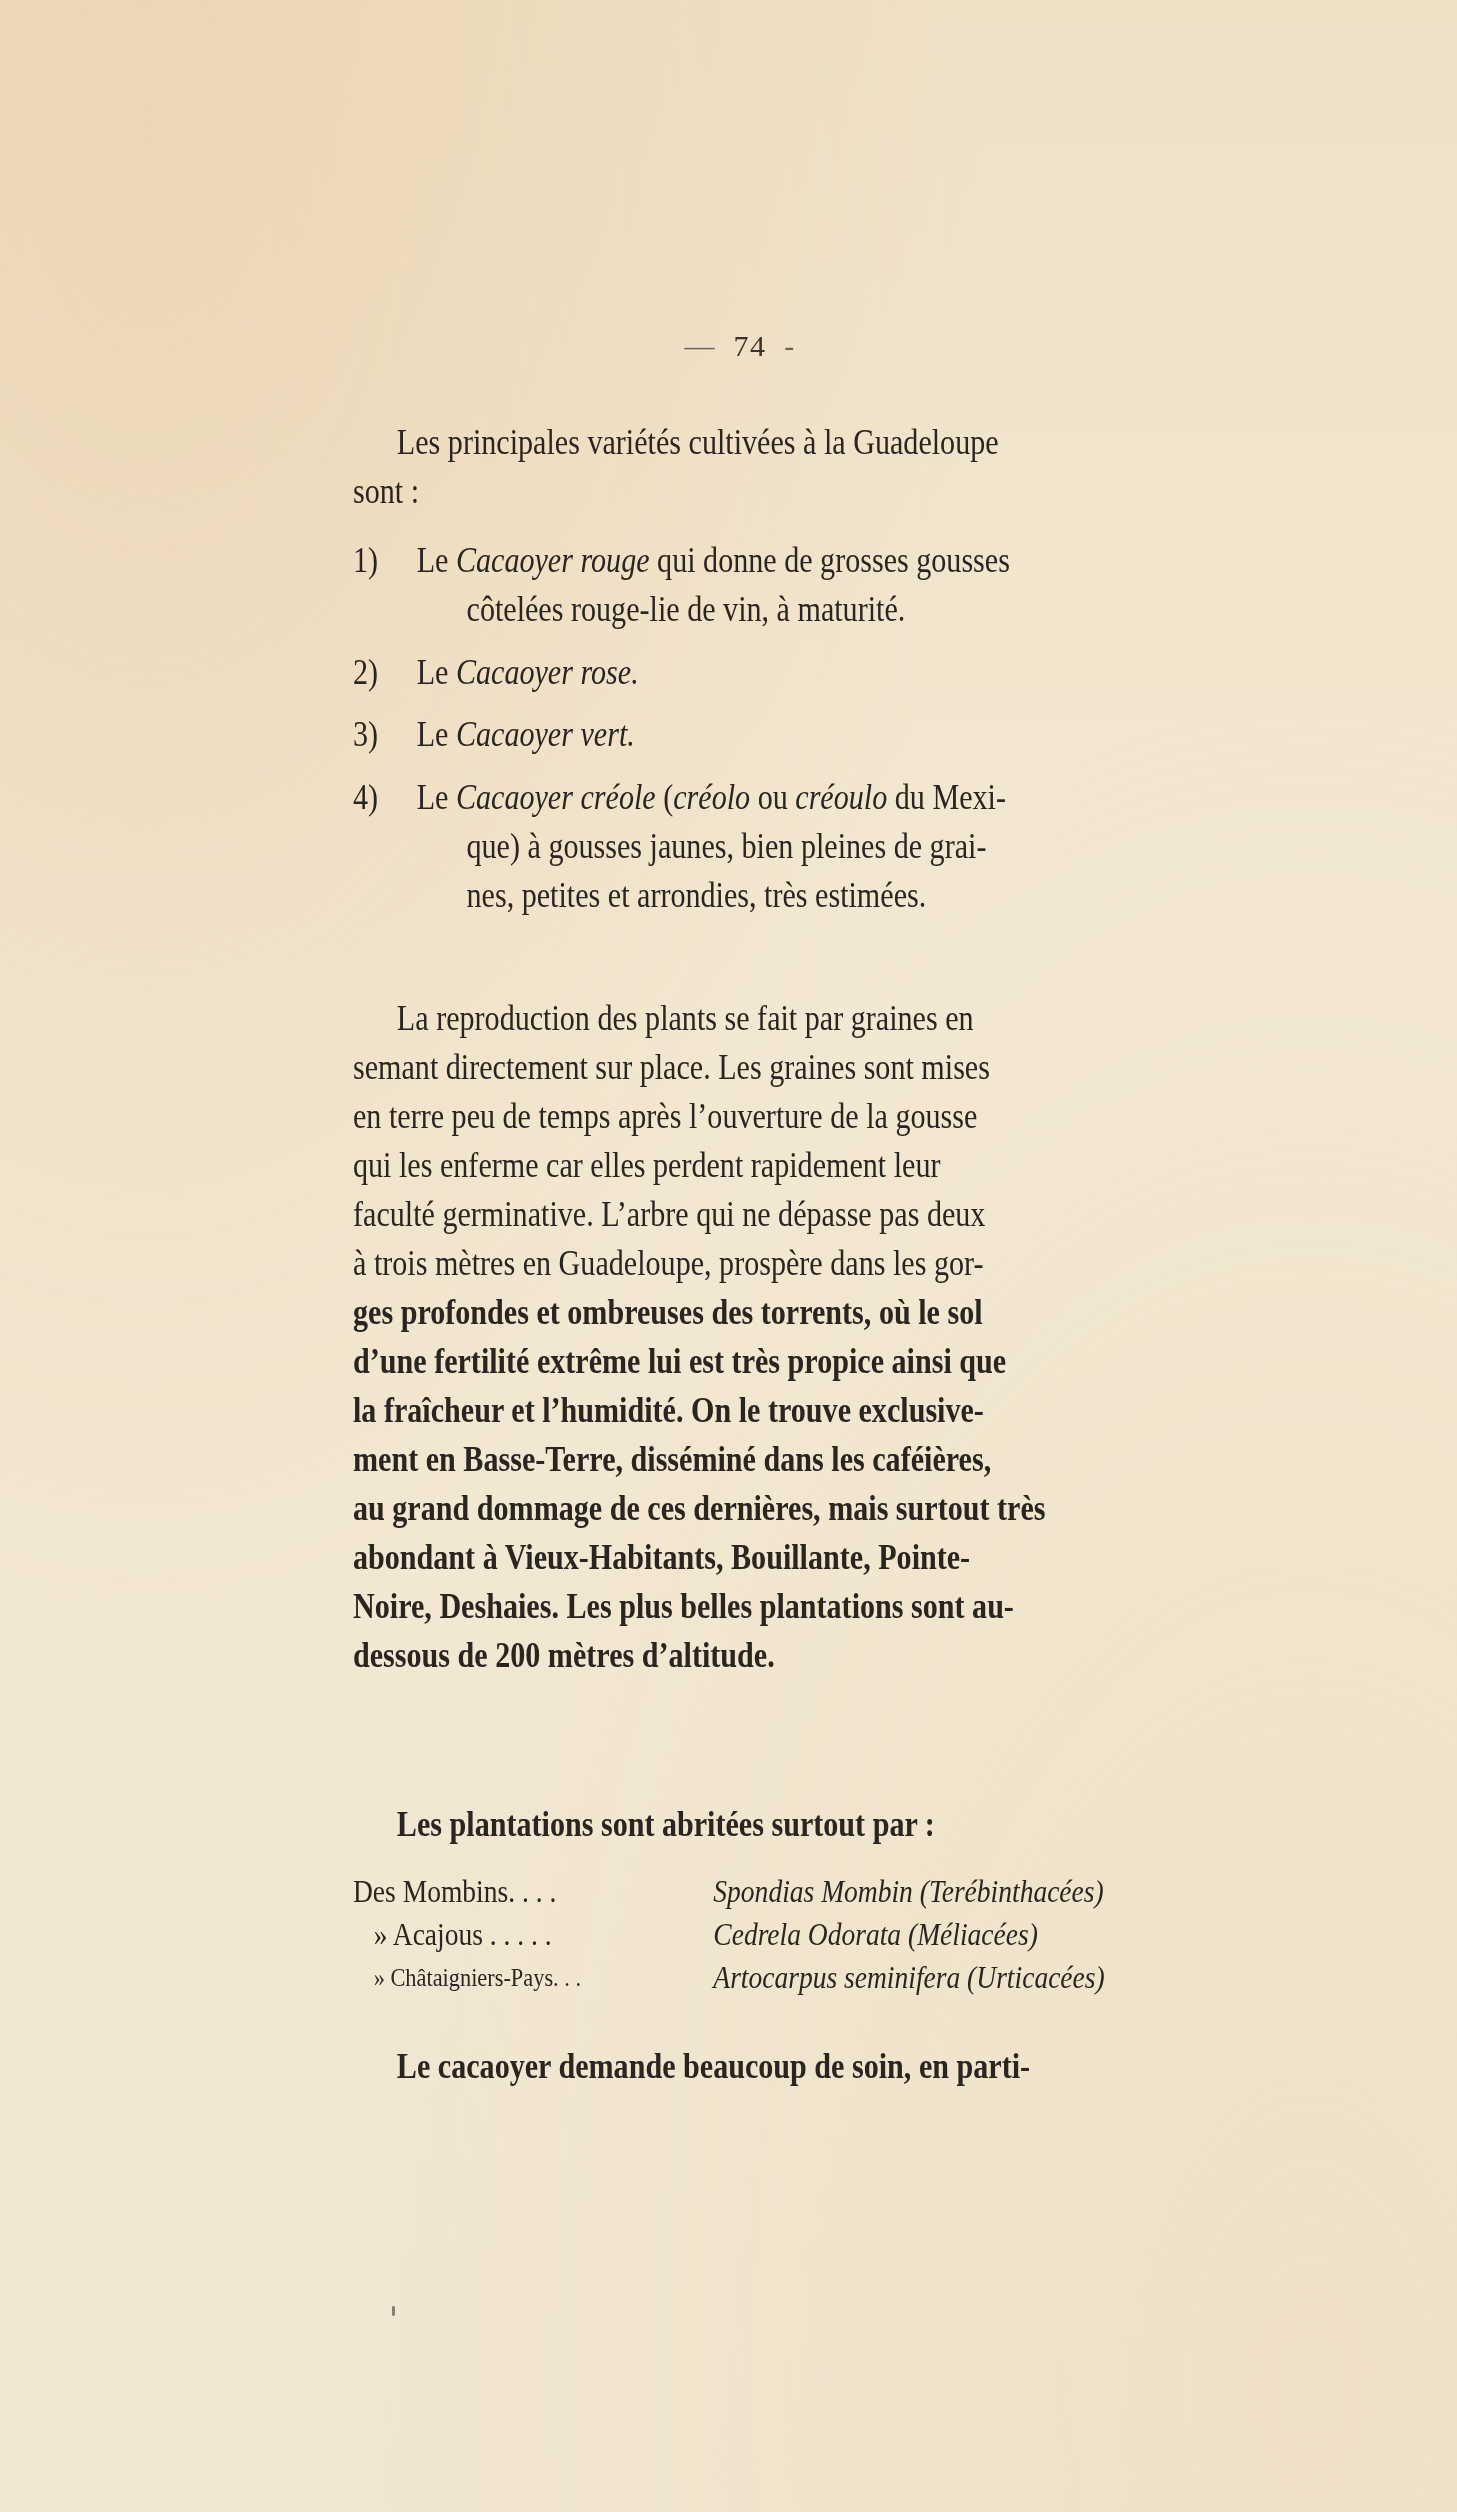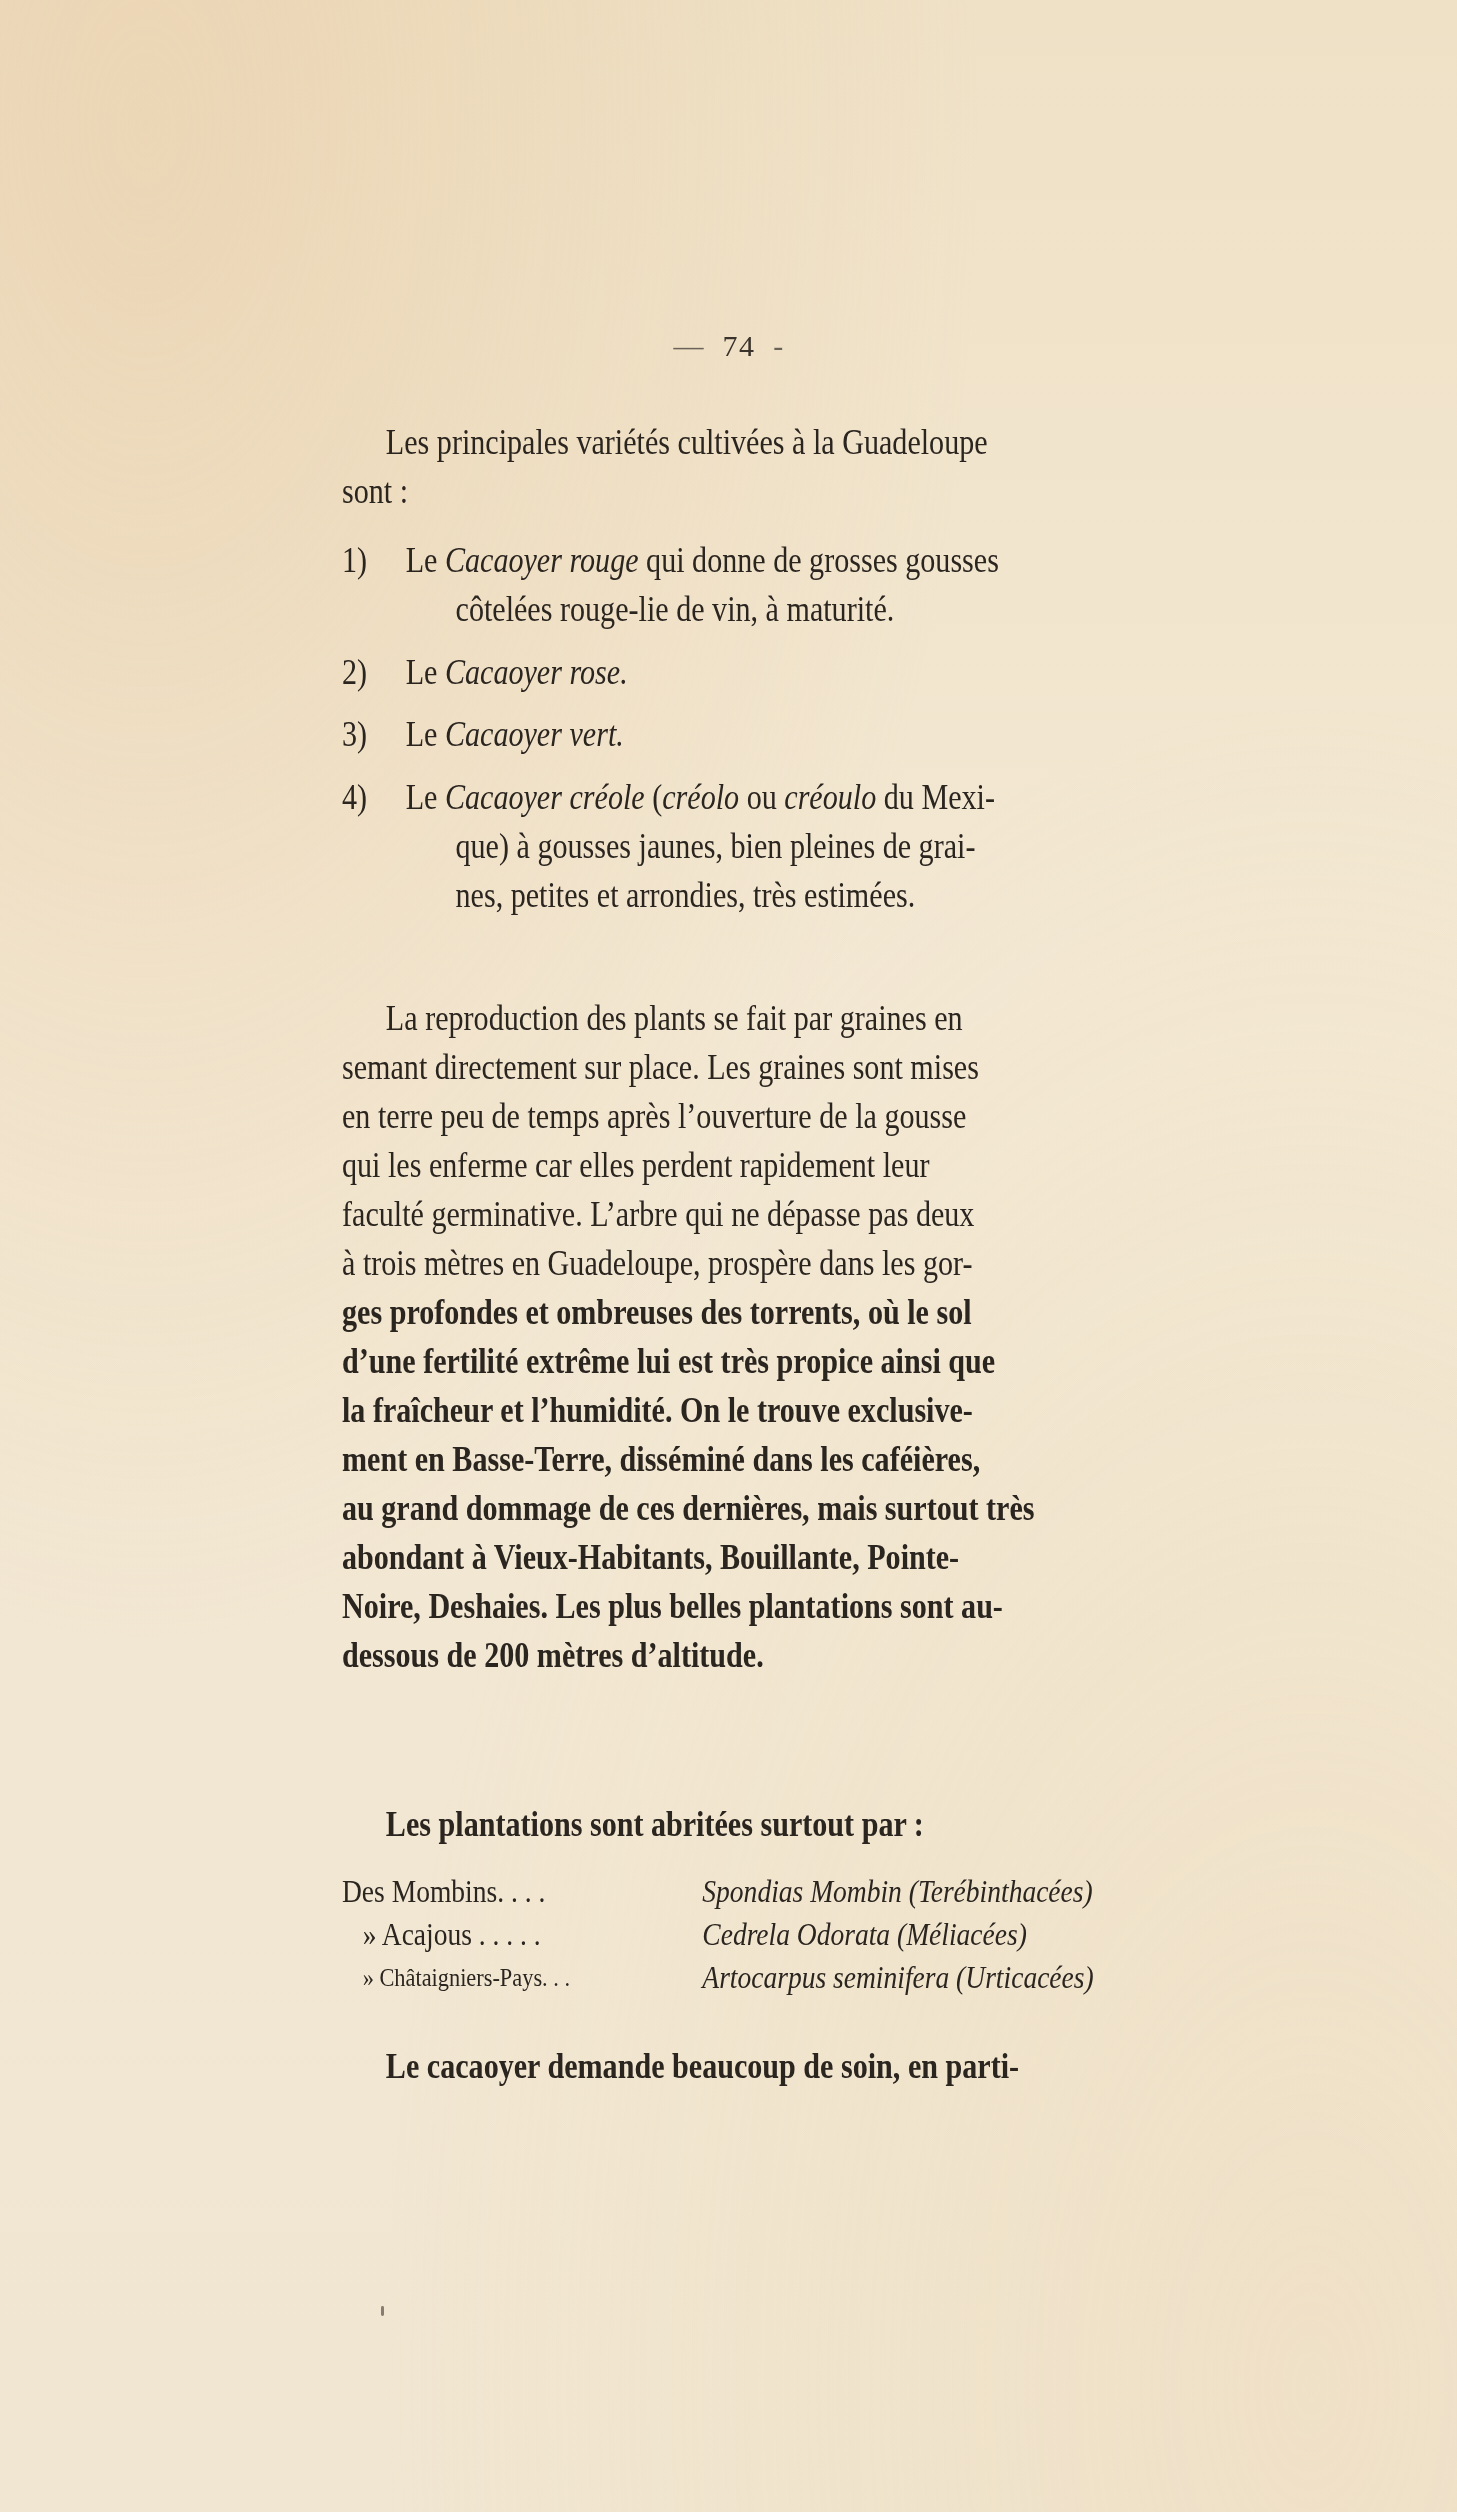--- a/index.html
+++ b/index.html
@@ -14,21 +14,21 @@
         radial-gradient(ellipse at 10% 5%, rgba(230,200,160,0.45) 0%, rgba(0,0,0,0) 45%),
         radial-gradient(ellipse at 90% 95%, rgba(235,215,180,0.35) 0%, rgba(0,0,0,0) 50%),
         linear-gradient(180deg, #efe1c6 0%, #f3e8d3 40%, #f1e6d1 100%);
       position: relative;
       overflow: hidden;
       color: #2b2520;
       font-family: "Liberation Serif", "DejaVu Serif", serif;
     }
     .page {
       position: absolute;
-      left: 0; top: 0;
+      left: 11px; top: 0;
       width: 1389px; height: 2512px; font-family: Liberation Serif, serif;
     }
     .folio {
       position: absolute;
       top: 329px;
       left: 0;
       width: 1458px;
       text-align: center;
       font-size: 30px;
       letter-spacing: 1.4px;

